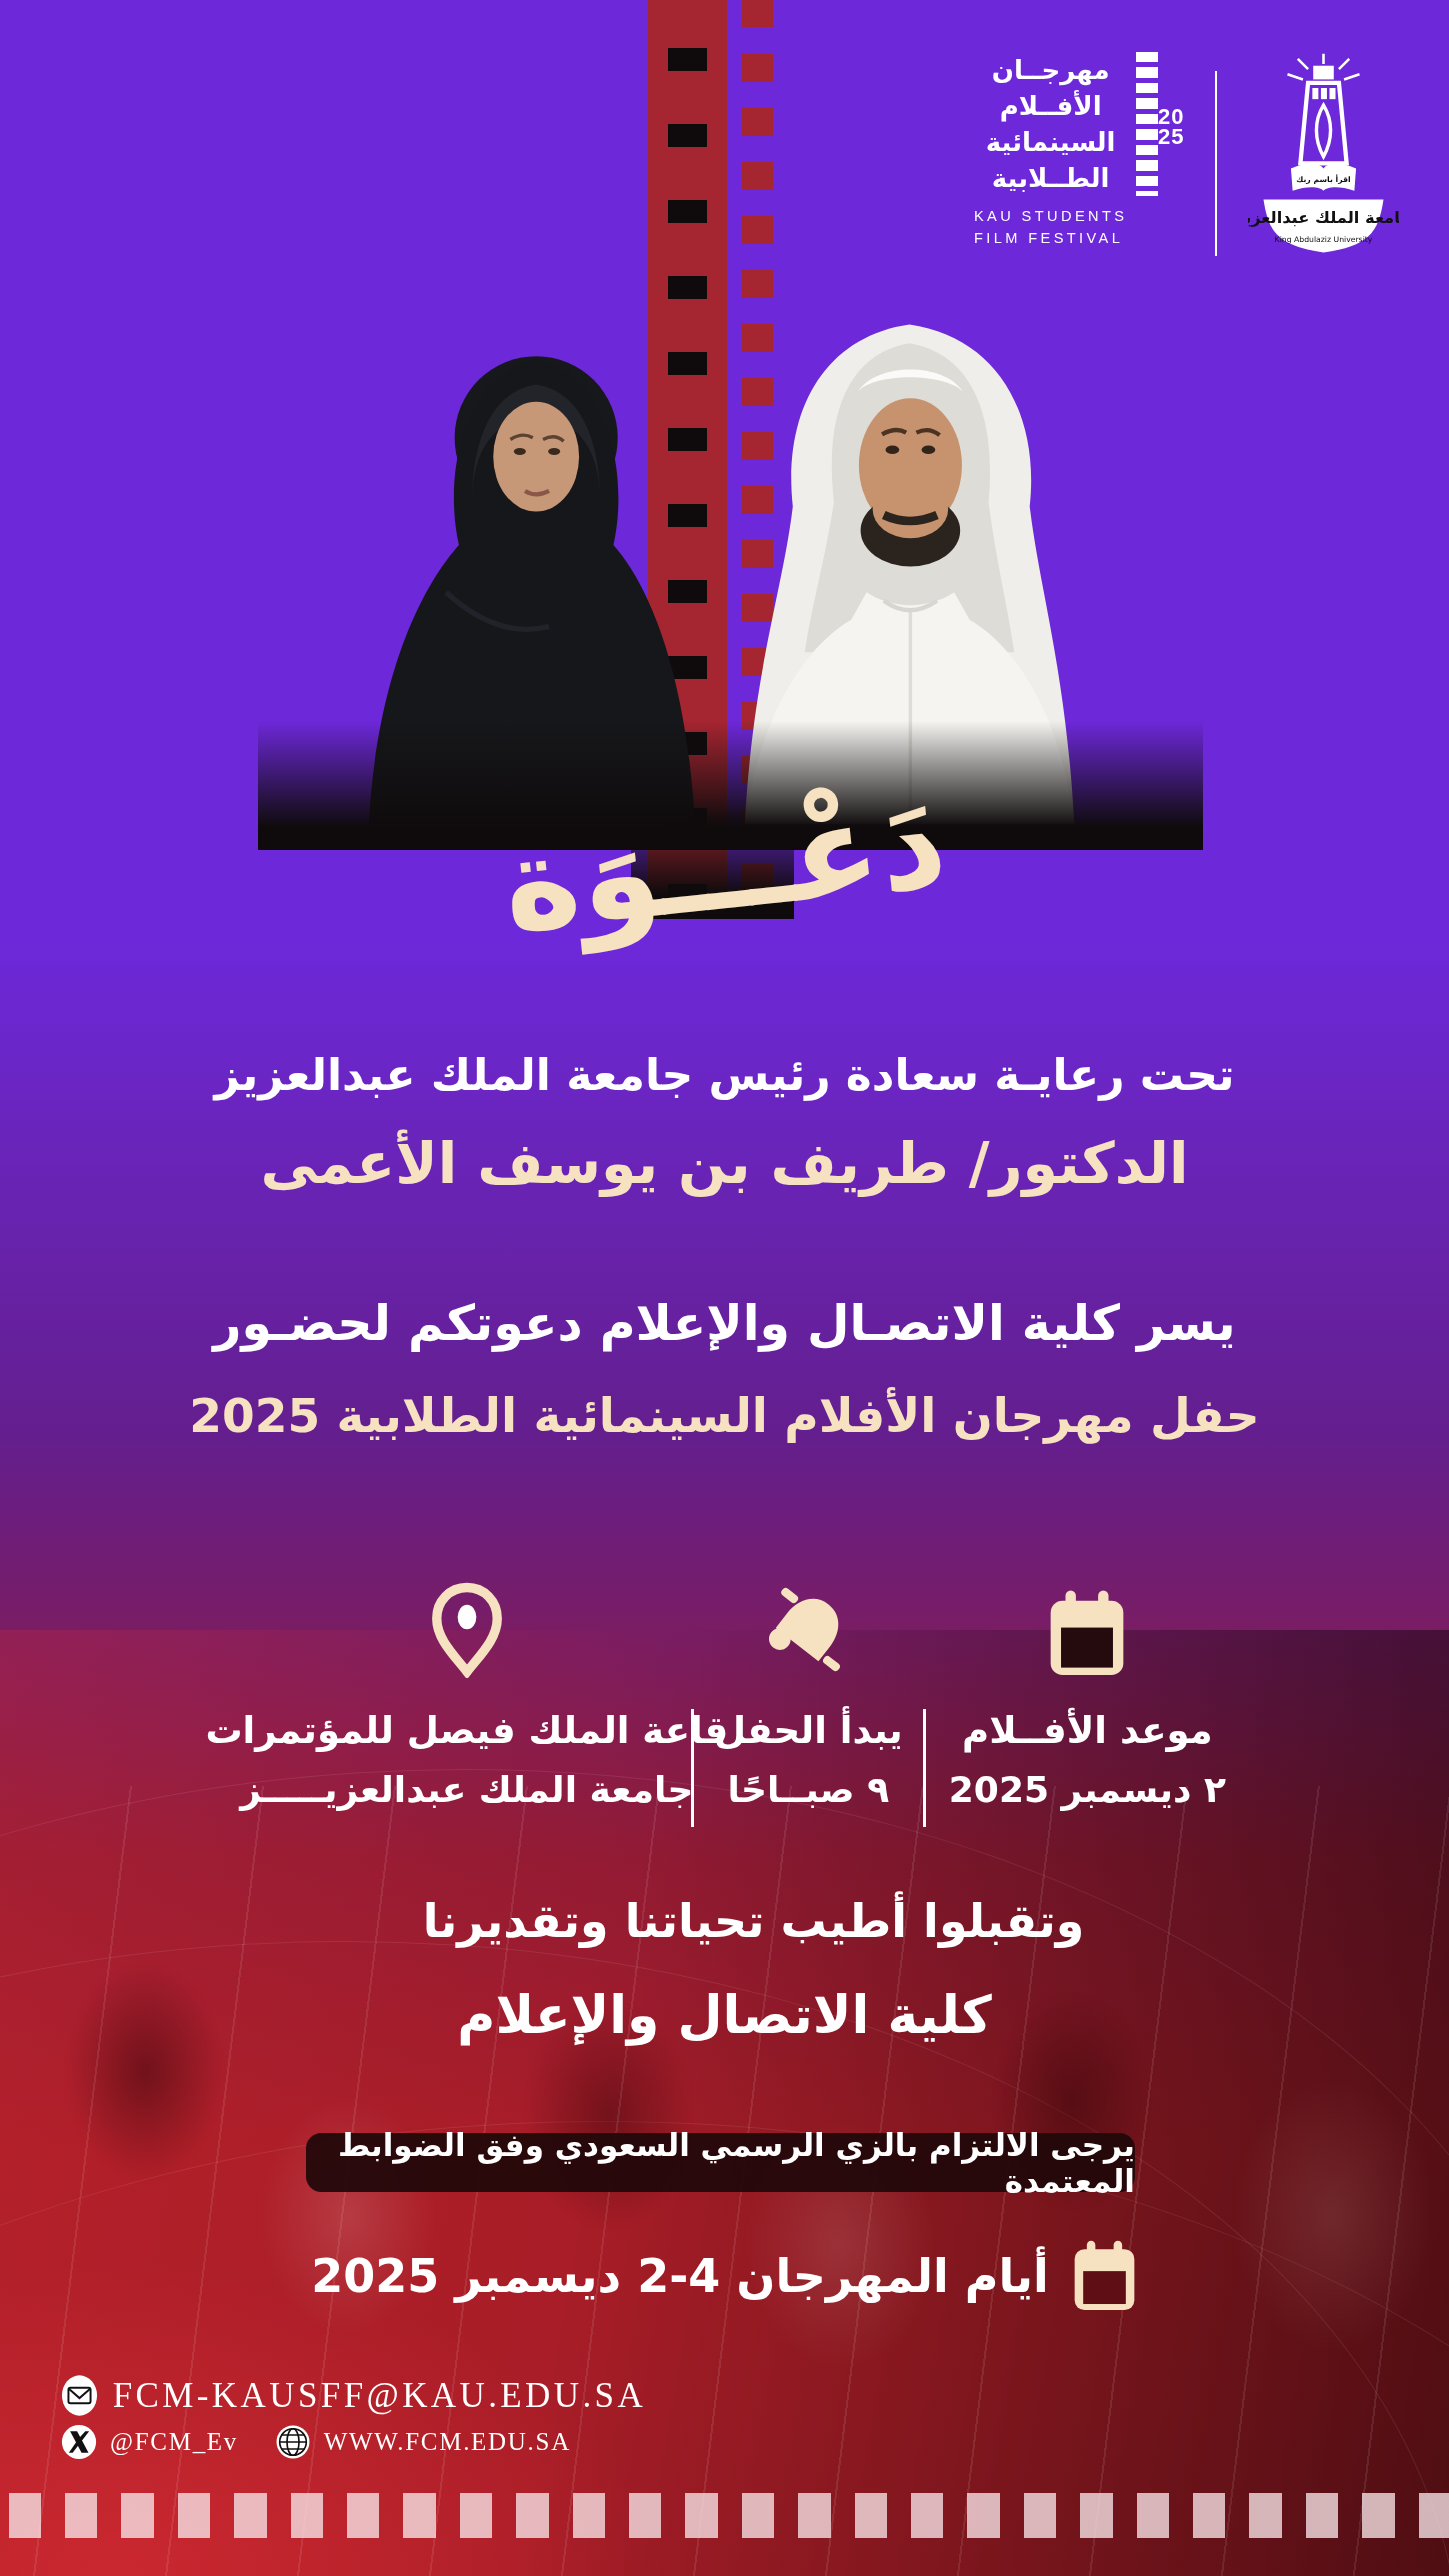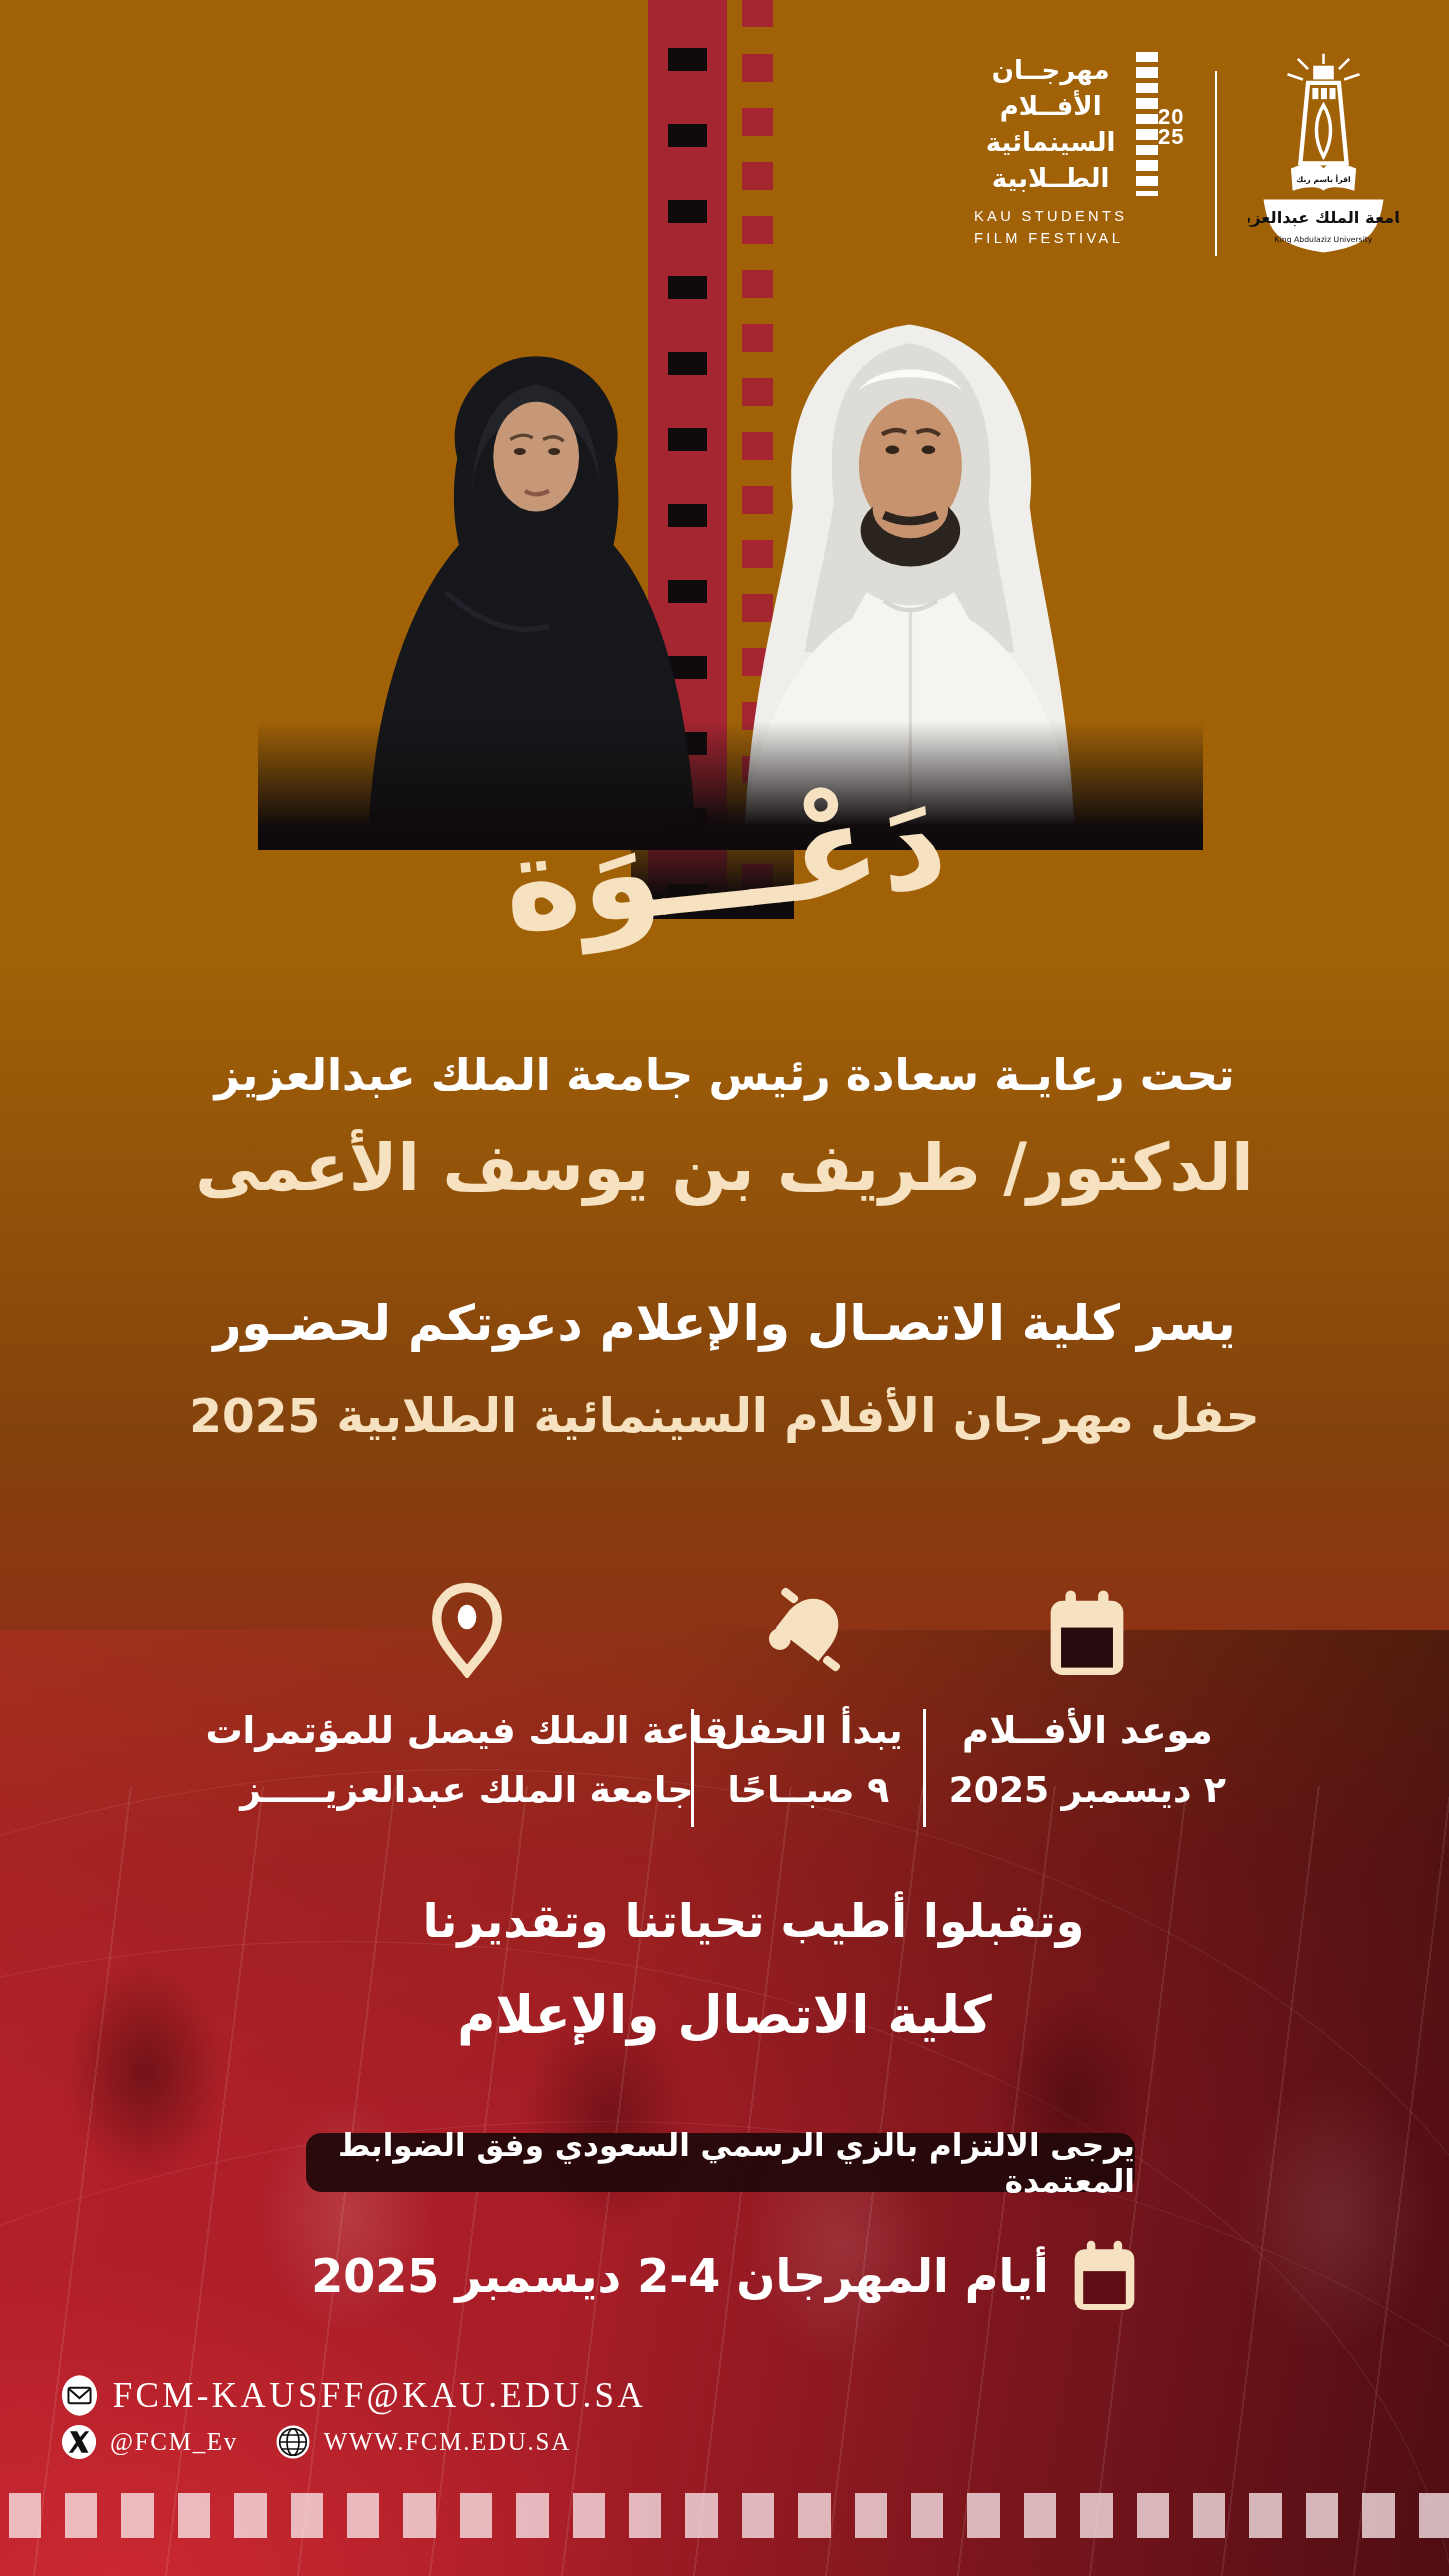--- a/index.html
+++ b/index.html
@@ -1,18 +1,18 @@
 <!DOCTYPE html>
 <html lang="ar" style="font-size:13.7px"><head>
 <meta charset="utf-8">
 <style>
   html,body{margin:0;padding:0;background:#000;}
   .poster{
     position:relative; width:1449px; height:2576px; overflow:hidden;
-    background:#a16207;
+    background:#6d28d9;
     font-family:"DejaVu Sans", sans-serif;
     --cream:#f6e2c0; --strip-red:#a52531; --red:#a81d27; --ink:#0f0b0c;
   }
   .abs{position:absolute;}
   
   .red-zone{
     left:0; right:0; top:945px; bottom:0;
     background-image:
       linear-gradient(100deg, rgba(214,42,50,.28) 0%, rgba(120,18,24,0) 42%, rgba(5,1,2,.55) 100%),
       radial-gradient(773px 447px at 8% 100%, rgba(226,48,54,.55), rgba(226,48,54,0) 70%),
@@ -57,21 +57,21 @@
   .fest-ar{font-size:26px;font-weight:700;line-height:36px;text-align:center;min-width:129px;}
   .fest-latin{font-family:"Liberation Sans",sans-serif;font-size:14.6px;letter-spacing:3.4px;line-height:21.5px;margin-top:10.3px;white-space:nowrap;text-align:left;}
   .fest-col2{display:flex;flex-direction:row;align-items:center;}
   .fs-glyph{width:22px;height:144px;background:repeating-linear-gradient(to bottom, #fff 0 10.3px, transparent 10.3px 15.5px);}
   .fest-year{font-family:"Liberation Sans",sans-serif;font-weight:700;font-size:22px;line-height:20px;margin-top:6.9px;letter-spacing:0.9px;}
   .logo-divider{width:1.7px;height:185px;background:#fff;margin-top:19px;}
   
   .ctext{left:0;width:100%;text-align:center;color:#fff;}
   .calligraphy{top:788px;font-size:129px;font-weight:700;color:var(--cream);transform:rotate(-6deg);}
   .line-patronage{top:1049px;font-size:44px;font-weight:700;}
-  .line-name{top:1130px;font-size:65px;font-weight:700;color:var(--cream);}
+  .line-name{top:1130px;font-size:57px;font-weight:700;color:var(--cream);}
   .line-invite{top:1295px;font-size:49px;font-weight:700;}
   .line-event{top:1388px;font-size:47px;font-weight:700;color:var(--cream);}
   
   .info{top:1570px;left:206px;width:1043px;display:flex;align-items:flex-start;}
   .info-col{display:flex;flex-direction:column;align-items:center;color:#fff;}
   .col-date{width:31%;} .col-time{width:22%;} .col-place{width:43%;}
   .info-iconbox{height:108px;display:flex;align-items:flex-end;}
   .info-label{margin-top:31px;font-size:37px;font-weight:700;white-space:nowrap;}
   .info-value{margin-top:17px;font-size:36px;font-weight:700;white-space:nowrap;}
   .info-divider{width:2.6px;height:118px;background:#fff;margin-top:139px;flex:none;}

